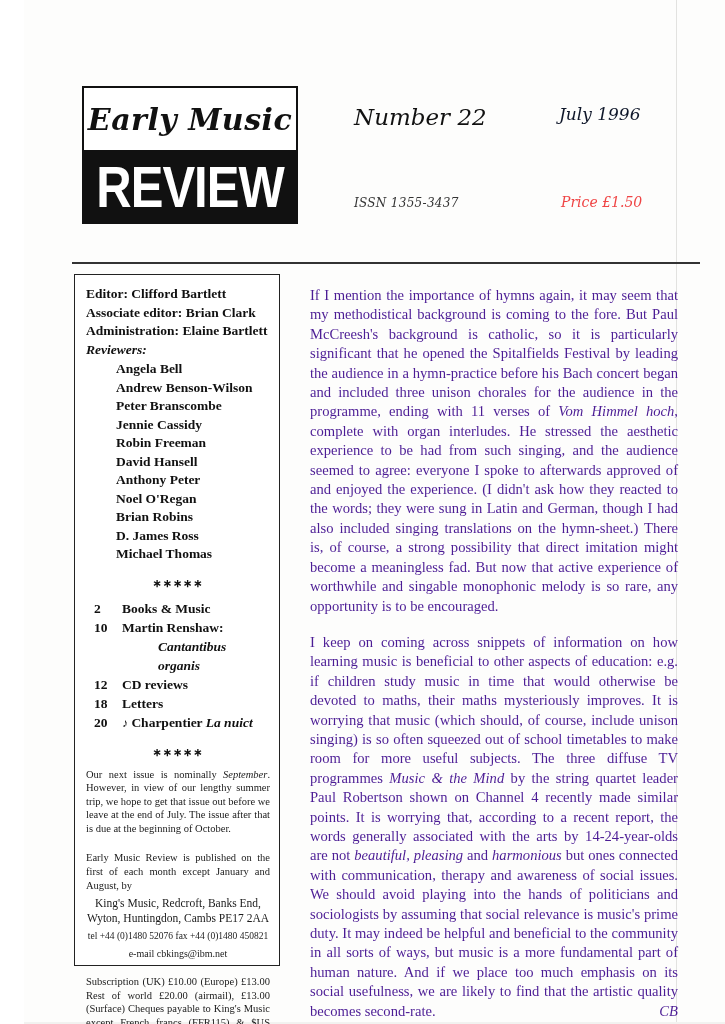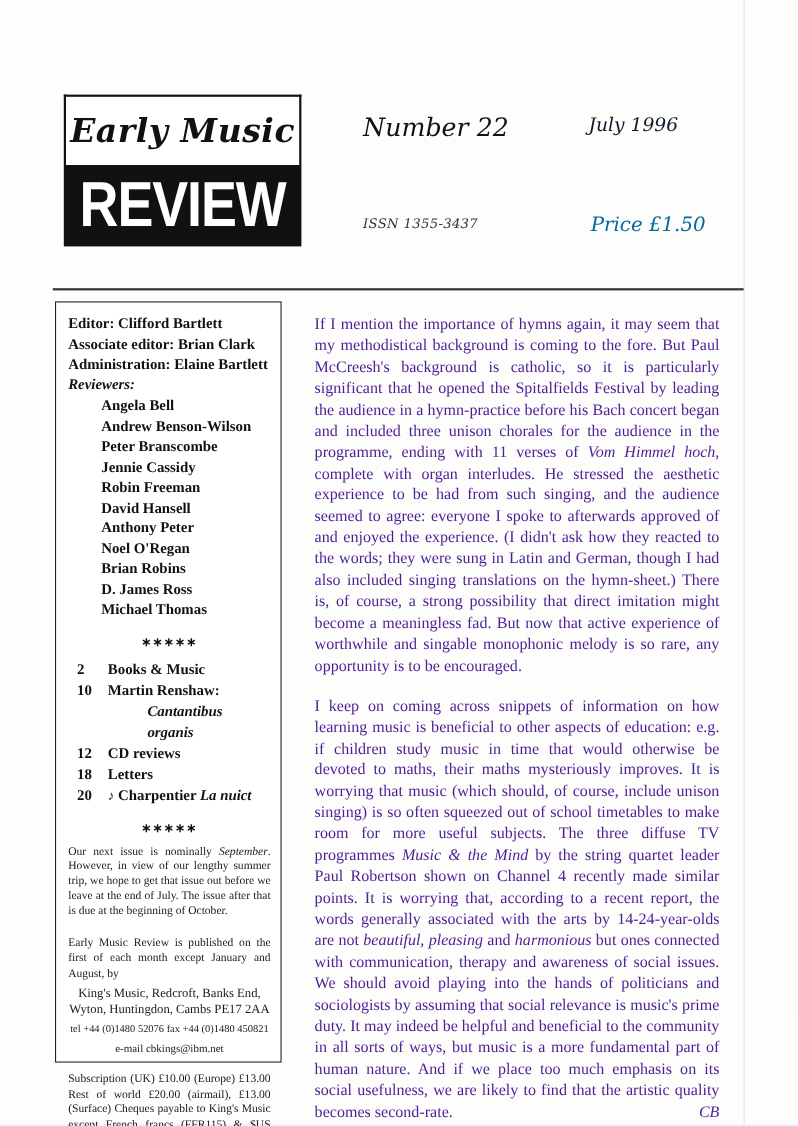--- a/index.html
+++ b/index.html
@@ -13,20 +13,21 @@
     height: 1024px;
     position: relative;
     font-family: "Liberation Serif", serif;
     color: #111111;
     overflow: hidden;
   }
   .page {
     position: absolute;
     inset: 0;
     background: #fdfdfc;
+    margin-left: 24px;
   }
   
   .scan-edge-right {
     position: absolute;
     top: 0; right: 48px;
     width: 1px; height: 1024px;
     background: #e2e2e0;
   }
   .scan-edge-bottom {
     position: absolute;
@@ -106,22 +107,22 @@
     font-size: 12px;
     color: #333;
     letter-spacing: 0.3px;
   }
   .price {
     position: absolute;
     left: 537px;
     top: 194px;
     font-family: "DejaVu Serif", "Liberation Serif", serif;
     font-style: italic;
-    font-size: 18px;
-    color: #0369a1;
+    font-size: 14px;
+    color: #ef4444;
   }
 
   .header-rule {
     position: absolute;
     left: 48px;
     top: 262px;
     width: 628px;
     height: 2px;
     background: #333;
   }

